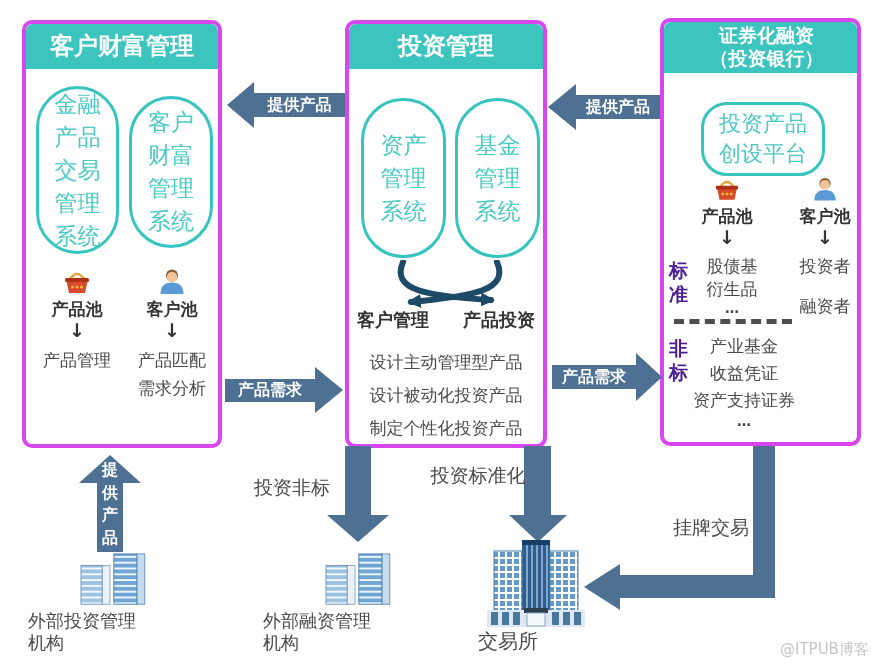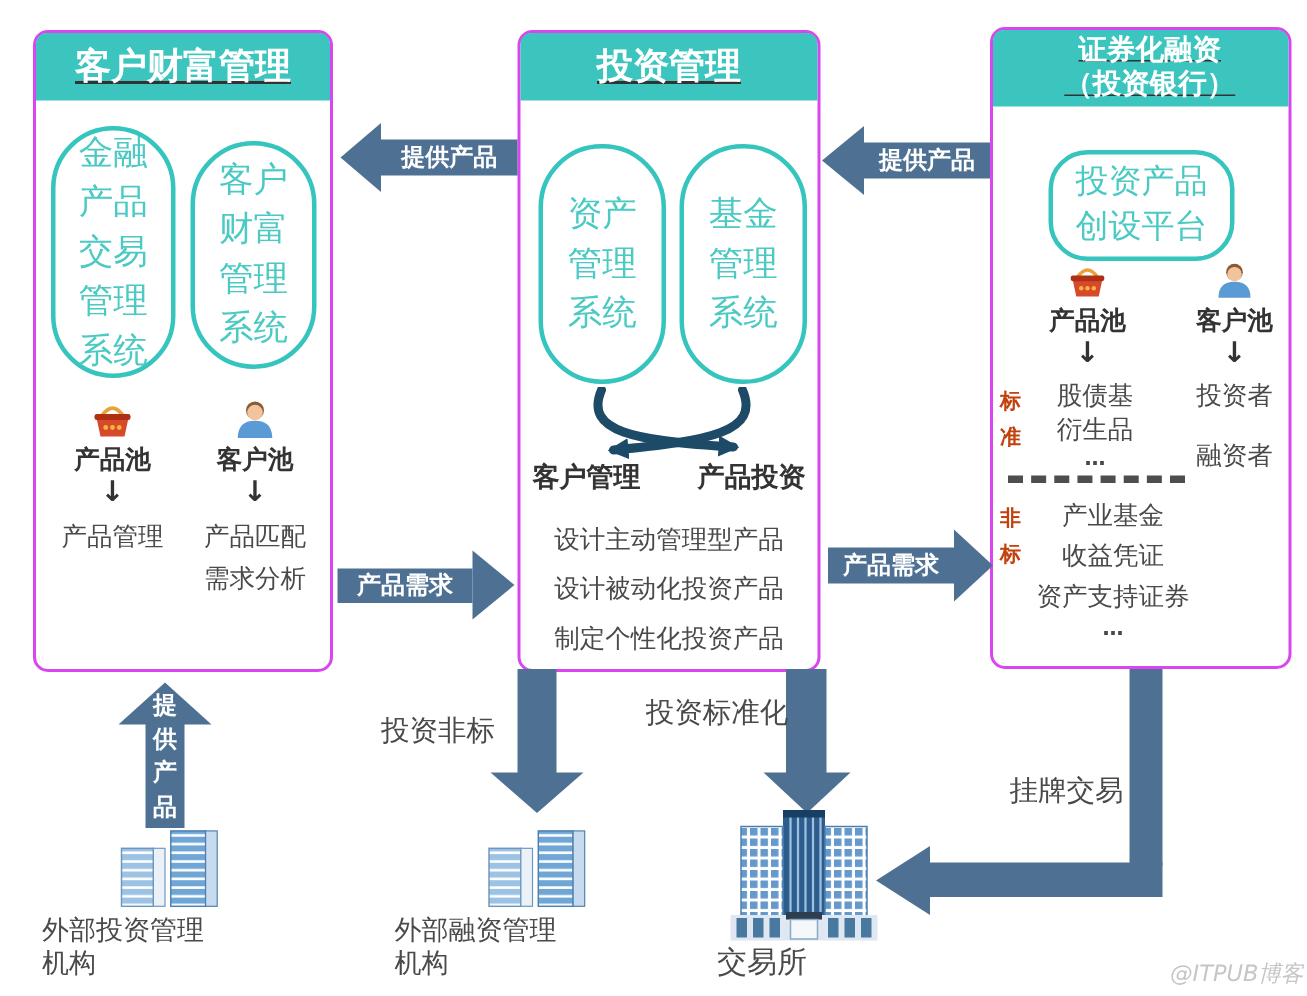--- a/index.html
+++ b/index.html
@@ -1,21 +1,21 @@
 <!DOCTYPE html>
 <html><head>
 <meta charset="utf-8">
 <style>
   html,body{margin:0;padding:0;background:#fff;}
   .canvas{position:relative;width:871px;height:664px;background:#ffffff;overflow:hidden;
           font-family:"DejaVu Sans","Liberation Sans",sans-serif;color:#333;}
   .abs{position:absolute;}
 
   
-  .panel{position:absolute;border:2px solid #d946ef;border-radius:10px;background:#fff;box-sizing:border-box;text-decoration:underline;}
+  .panel{position:absolute;border:4px solid #d946ef;border-radius:10px;background:#fff;box-sizing:border-box;}
   .panel-header{background:#3cc5bf;color:#fff;font-weight:bold;text-align:center;
                 border-radius:7px 7px 0 0;}
   .hd-lg{height:45px;line-height:45px;font-size:24px;}
   .hd-sm{padding:2px 0 3px 12px;font-size:19px;line-height:23px;}
 
   
   .pill{position:absolute;border:3px solid #35c4be;border-radius:42px;box-sizing:border-box;
         display:flex;align-items:center;justify-content:center;}
   .pill-txt{color:#4bc9c3;font-size:23px;line-height:33px;width:2em;word-break:break-all;text-align:center;}
   .roundbox{position:absolute;border:3px solid #35c4be;border-radius:26px;box-sizing:border-box;
@@ -31,27 +31,27 @@
   
   .a-rect{position:absolute;background:#4e7193;color:#fff;font-weight:bold;font-size:16px;
           text-align:center;display:flex;align-items:center;justify-content:center;}
   .tri{position:absolute;width:0;height:0;border-style:solid;}
   .shaft{position:absolute;background:#4e7193;}
   .flow-lbl{position:absolute;color:#4a4a4a;font-size:19px;line-height:22px;text-align:center;}
   .vflow{position:absolute;color:#fff;font-weight:bold;font-size:16px;line-height:22.5px;
          width:28px;word-break:break-all;text-align:center;}
 
   
-  .side-lbl{position:absolute;width:1.1em;word-break:break-all;font-weight:bold;font-size:14px;
-            line-height:24px;color:#c2410c;text-align:center;}
+  .side-lbl{position:absolute;width:1.1em;word-break:break-all;font-weight:bold;font-size:19px;
+            line-height:24px;color:#4c1d95;text-align:center;}
   .item-col{position:absolute;text-align:center;color:#4a4a4a;font-size:17px;line-height:23px;}
   .dashline{position:absolute;border-top:5px dashed #4e4e4e;}
 
   .ext-lbl{position:absolute;text-align:left;color:#4a4a4a;font-size:18px;line-height:22px;}
-  .watermark{position:absolute;color:#c6c6c6;font-size:15px;font-style:italic;}
+  .watermark{position:absolute;color:#c6c6c6;font-size:15px;}
   .bold{font-weight:bold;}
 </style>
 </head>
 <body>
 
 <div class="canvas">
 
   <svg width="0" height="0" style="position:absolute">
     <defs>
       <pattern id="stA" width="6" height="6" patternUnits="userSpaceOnUse">

